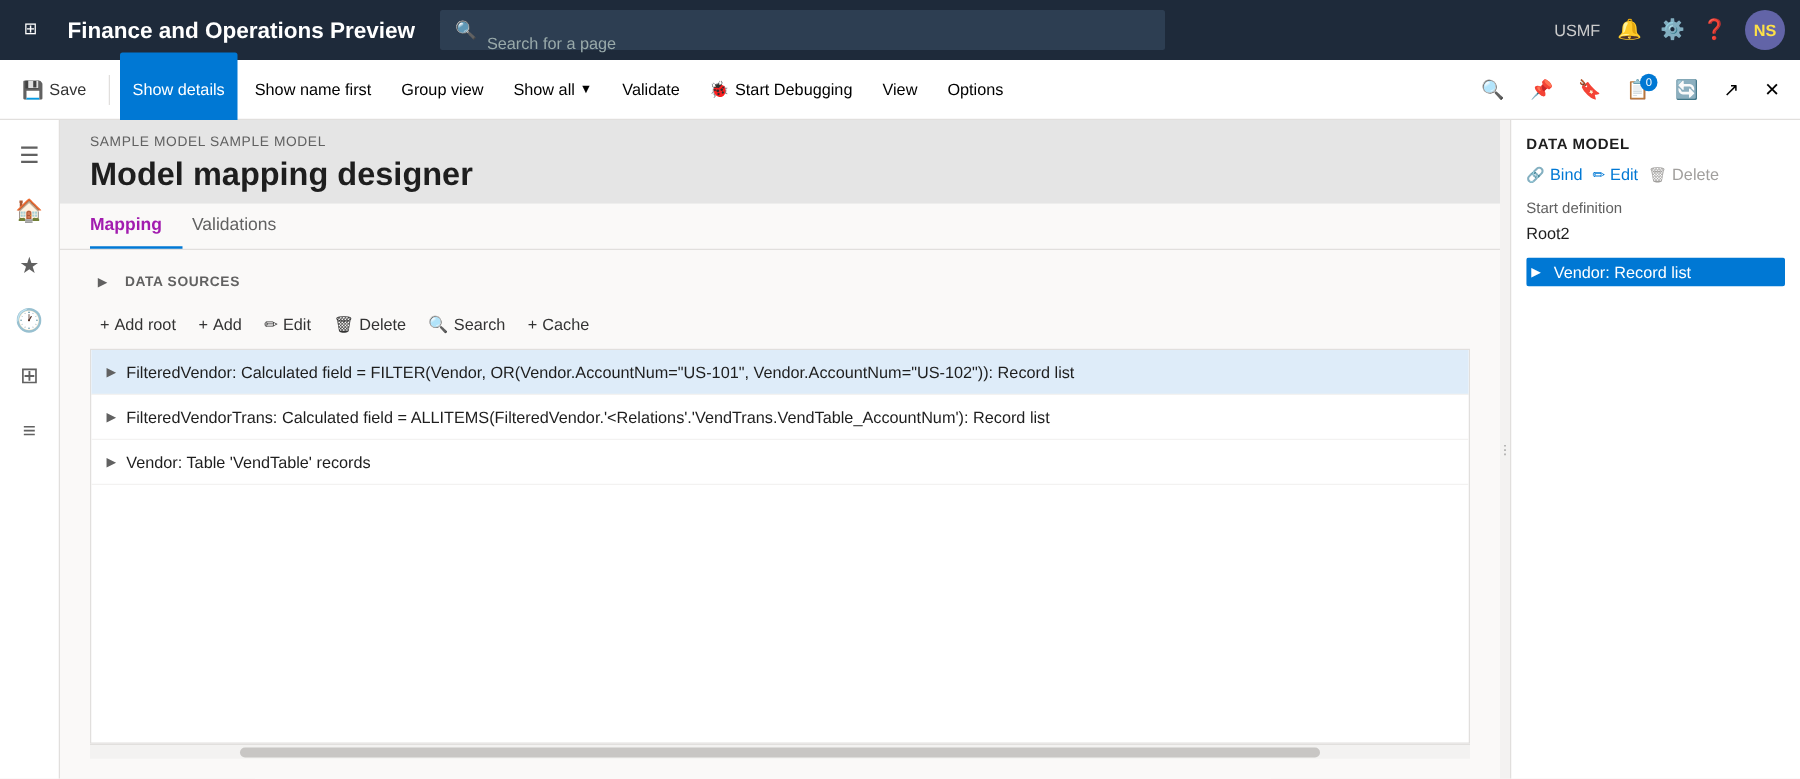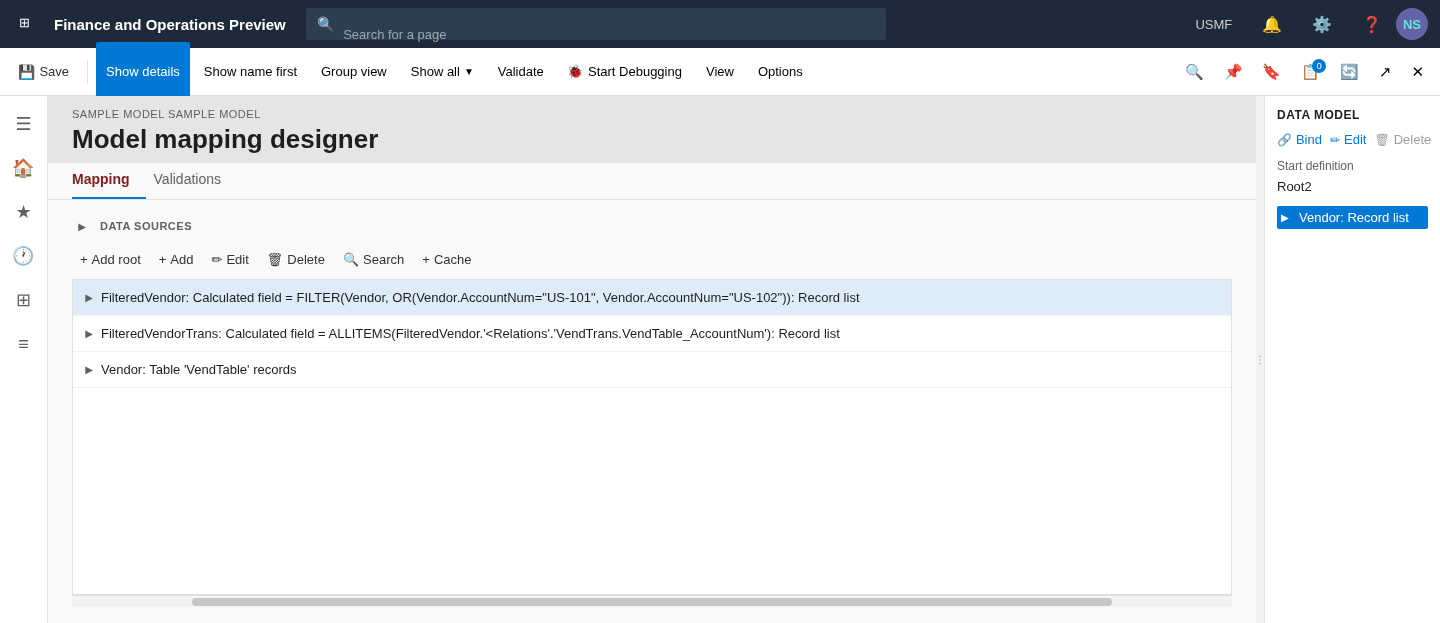--- a/index.html
+++ b/index.html
@@ -6,34 +6,34 @@
     body { font-family: 'Segoe UI', Arial, sans-serif; font-size: 13px; background: #f3f2f1; width: 1440px; height: 623px; overflow: hidden; }
 
     
     .top-nav {
       display: flex; align-items: center;
       background: #1e2a3a; color: #fff;
       height: 48px; padding: 0 12px; gap: 10px;
     }
     .top-nav-grid { display: grid; place-items: center; width: 32px; height: 32px; cursor: pointer; }
     .top-nav-grid span { display: inline-block; width: 18px; height: 18px; }
-    .top-nav-title { font-size: 15px; font-weight: 600; color: #fff; margin-right: 10px; white-space: nowrap; }
+    .top-nav-title { font-size: 18px; font-weight: 600; color: #fff; margin-right: 10px; white-space: nowrap; }
     .top-nav-search {
       flex: 1; max-width: 580px; background: #2d3e52; border: none; border-radius: 2px;
       display: flex; align-items: center; gap: 8px; padding: 0 12px; height: 32px; cursor: text;
     }
     .top-nav-search input {
       background: transparent; border: none; color: #ccc; font-size: 13px; width: 100%; outline: none; margin-top: 20px;
     }
     .top-nav-search input::placeholder { color: #9aa; }
     .top-nav-right { margin-left: auto; display: flex; align-items: center; gap: 14px; color: #ccc; }
-    .top-nav-right span { font-size: 13px; cursor: pointer; margin-left: 16px; }
+    .top-nav-right span { font-size: 13px; cursor: pointer; }
     .avatar {
       width: 32px; height: 32px; border-radius: 50%; background: #6264a7;
-      display: flex; align-items: center; justify-content: center; color: #5eead4; font-weight: 700; font-size: 13px;
+      display: flex; align-items: center; justify-content: center; color: #fde047; font-weight: 700; font-size: 13px;
     }
 
     
     .toolbar {
       display: flex; align-items: center; background: #fff;
       height: 48px; padding: 0 8px; gap: 4px;
       border-bottom: 1px solid #e1dfdd;
     }
     .toolbar-btn {
       display: flex; align-items: center; gap: 4px;
@@ -72,21 +72,21 @@
     .page-header { padding: 12px 24px 0 24px; background: #e5e5e5; }
     .page-breadcrumb { font-size: 11px; color: #616161; margin-bottom: 4px; text-transform: uppercase; letter-spacing: 0.5px; }
     .page-title { font-size: 26px; font-weight: 600; color: #1e1e1e; margin-bottom: 8px; }
 
     
     .tabs { display: flex; padding: 0 24px; border-bottom: 1px solid #e1dfdd; background: #faf9f8; }
     .tab {
       padding: 8px 16px 10px 0; font-size: 14px; cursor: pointer; color: #616161;
       border-bottom: 2px solid transparent; margin-right: 8px;
     }
-    .tab.active { color: #7f1d1d; border-bottom: 2px solid #0078d4; font-weight: 600; }
+    .tab.active { color: #a21caf; border-bottom: 2px solid #0078d4; font-weight: 600; }
 
     
     .ds-panel { flex: 1; overflow: hidden; display: flex; flex-direction: column; padding: 16px 24px; }
     .ds-header {
       display: flex; align-items: center; gap: 8px;
       font-size: 11px; font-weight: 700; color: #616161; letter-spacing: 0.5px;
       margin-bottom: 8px;
     }
     .ds-expand-btn {
       width: 20px; height: 20px; display: flex; align-items: center; justify-content: center;
@@ -125,21 +125,21 @@
     .ds-tree::-webkit-scrollbar-thumb { background: #c8c6c4; border-radius: 4px; }
 
     
     .v-resizer {
       width: 8px; background: #f3f2f1; cursor: col-resize;
       display: flex; align-items: center; justify-content: center; color: #c8c6c4;
     }
 
     
     .right-panel {
-      width: 176px; background: #fff; border-left: 1px solid #e1dfdd;
+      width: 232px; background: #fff; border-left: 1px solid #e1dfdd;
       display: flex; flex-direction: column; padding: 12px;
     }
     .right-panel-title { font-size: 12px; font-weight: 700; color: #1e1e1e; letter-spacing: 0.5px; margin-bottom: 10px; }
     .right-panel-actions { display: flex; gap: 8px; margin-bottom: 12px; }
     .rp-btn {
       display: flex; align-items: center; gap: 4px;
       font-size: 13px; cursor: pointer; color: #0078d4; background: none; border: none;
     }
     .rp-btn.disabled { color: #a19f9d; pointer-events: none; }
     .rp-label { font-size: 12px; color: #616161; margin-bottom: 6px; }

